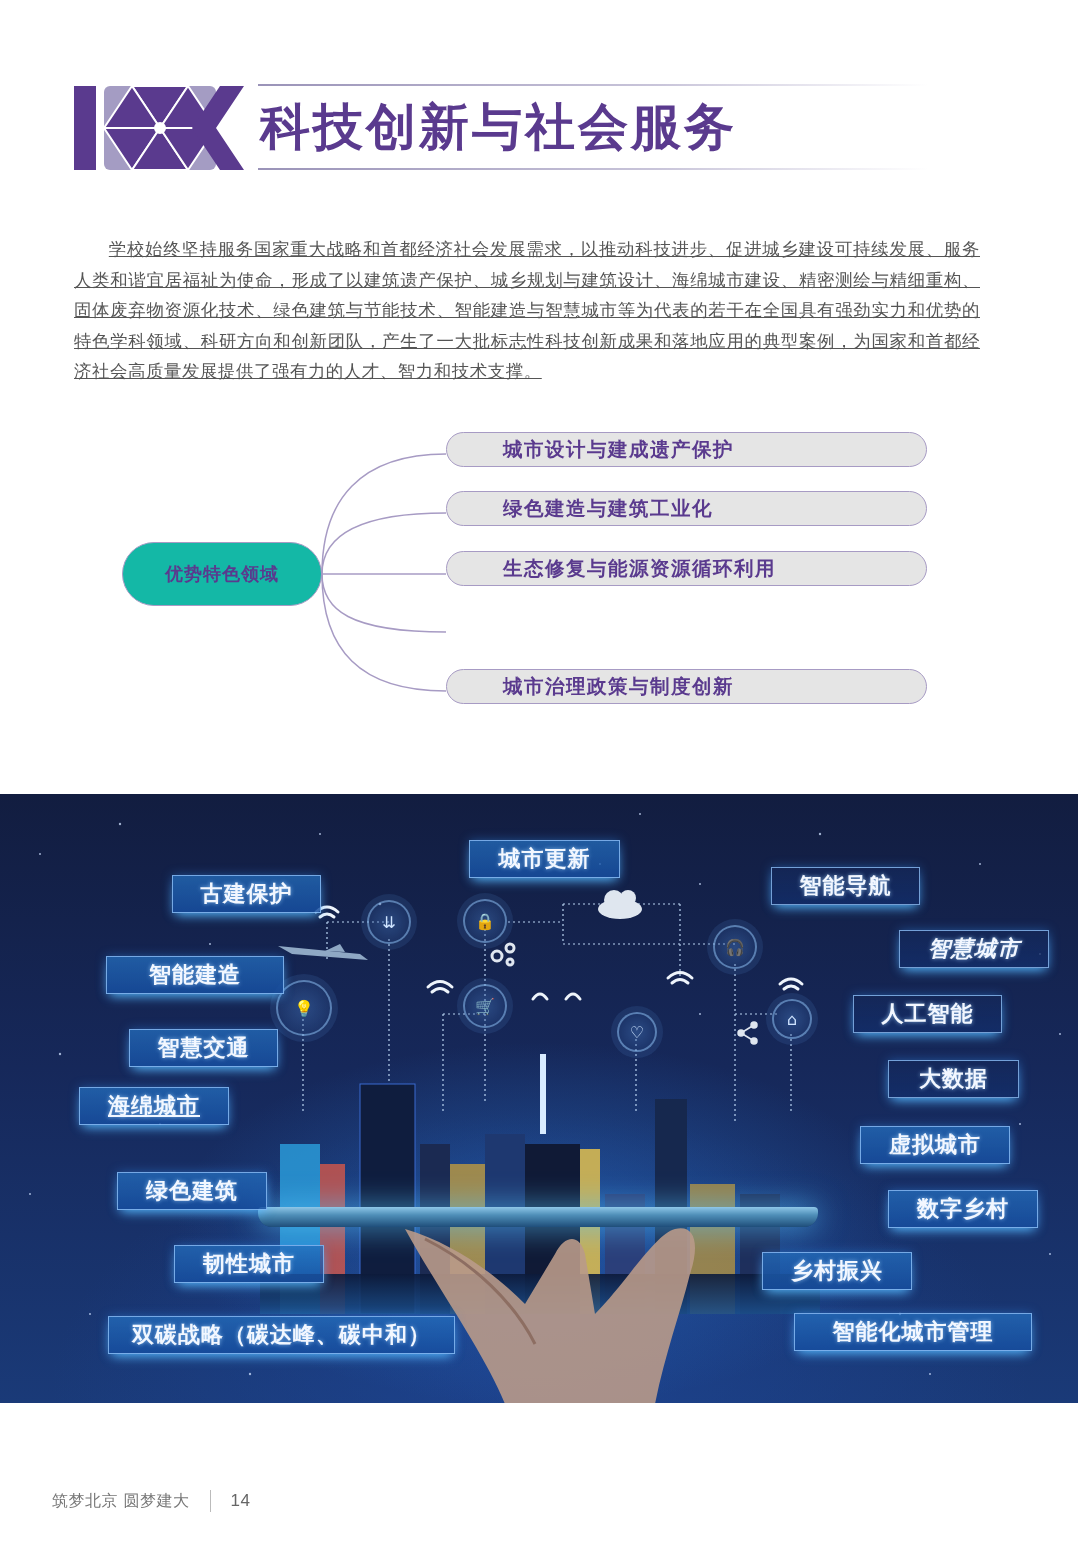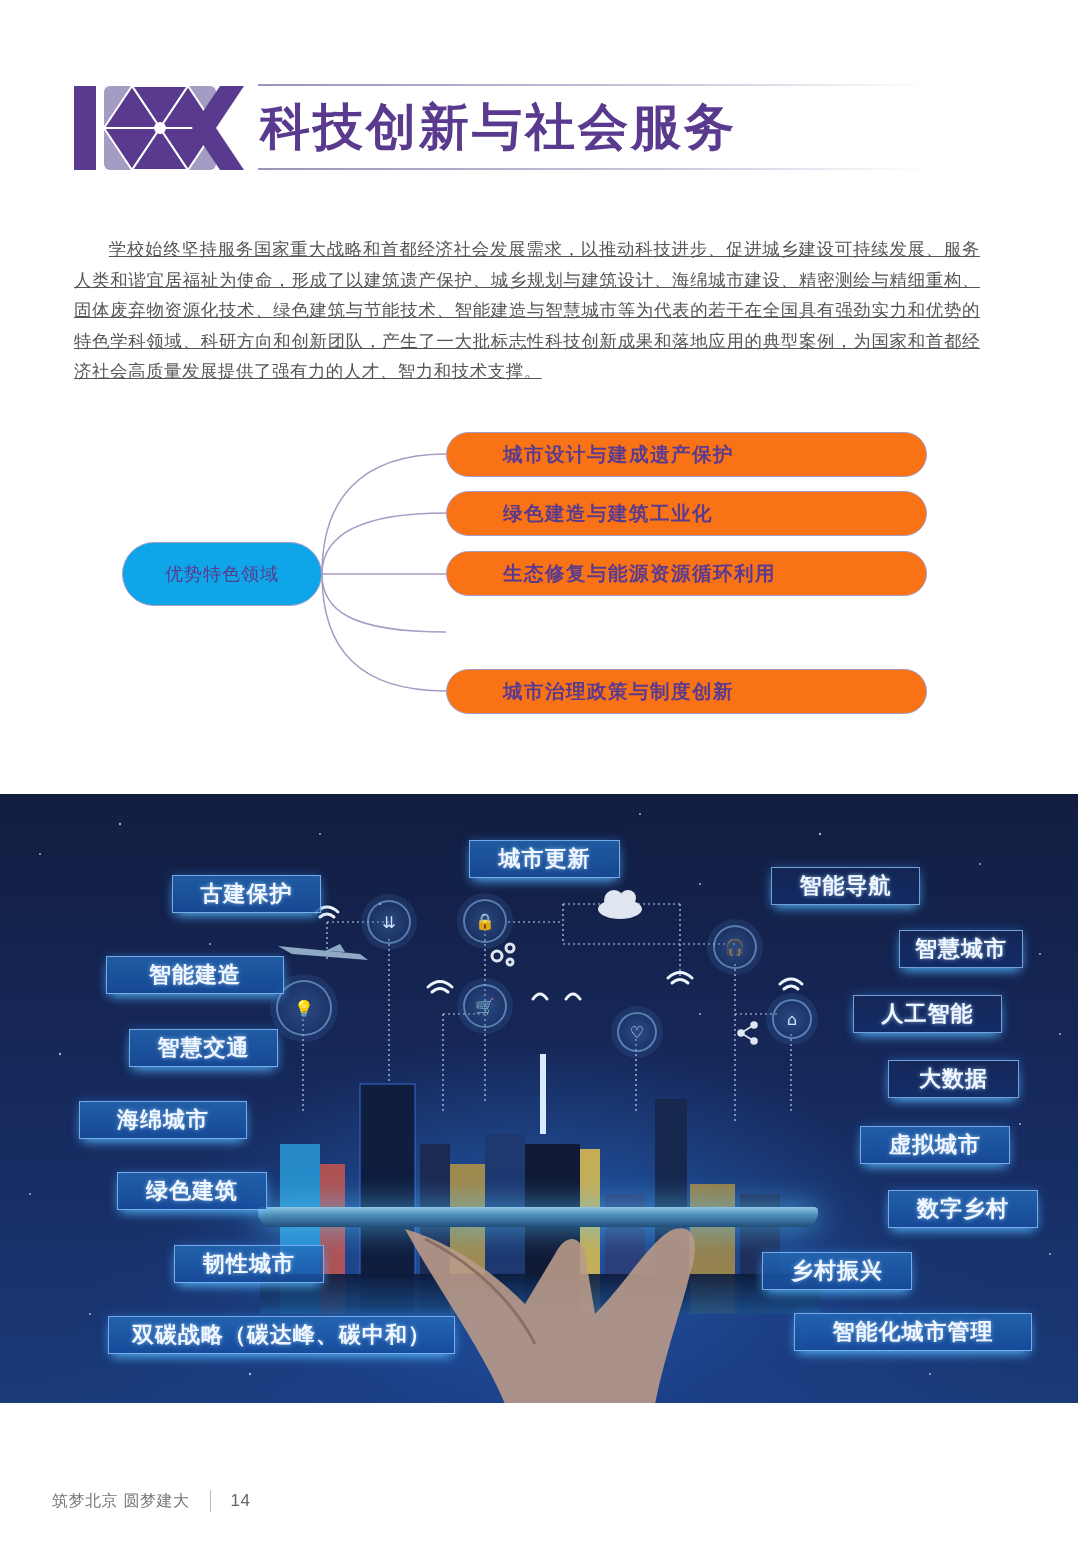--- a/index.html
+++ b/index.html
@@ -17,25 +17,25 @@
     color: #5a3a8e; letter-spacing: 3px; line-height: 66px; font-family: "DejaVu Sans", sans-serif; }
 
   
   .intro { position: absolute; left: 74px; top: 234px; width: 906px; font-size: 17.4px;
     line-height: 30.6px; color: #555; text-indent: 2em; text-align: justify; letter-spacing: 0.6px; text-decoration: underline; }
 
   
   .mindmap { position: absolute; left: 0; top: 420px; width: 1078px; height: 310px; }
   .mindmap svg.links { position: absolute; left: 0; top: 0; }
   .root-node { position: absolute; left: 122px; top: 122px; width: 200px; height: 64px;
-    border: 1.5px solid #a79bc4; border-radius: 32px; background: #0ea5e9;
+    border: 1.5px solid #a79bc4; border-radius: 32px; background: #14b8a6;
     display: flex; align-items: center; justify-content: center;
-    font-size: 18px; font-weight: normal; color: #5a3a8e; letter-spacing: 1px; }
-  .branch { position: absolute; left: 446px; width: 481px; height: 45px;
-    border: 1.5px solid #a79bc4; border-radius: 23px; background: #f97316;
+    font-size: 18px; font-weight: bold; color: #5a3a8e; letter-spacing: 1px; }
+  .branch { position: absolute; left: 446px; width: 481px; height: 35px;
+    border: 1.5px solid #a79bc4; border-radius: 23px; background: #e5e5e5;
     padding-left: 56px; display: flex; align-items: center;
     font-size: 19.5px; font-weight: bold; color: #5a3a8e; letter-spacing: 1.5px; }
 
   
   .banner { position: absolute; left: 0; top: 794px; width: 1078px; height: 609px; overflow: hidden;
     background:
       radial-gradient(ellipse 520px 260px at 540px 430px, rgba(40,110,200,0.55), rgba(0,0,0,0) 70%),
       radial-gradient(ellipse 700px 400px at 540px 600px, rgba(30,70,150,0.7), rgba(0,0,0,0) 70%),
       linear-gradient(180deg, #121d40 0%, #16285a 45%, #1a3a78 100%); }
   .banner .stars { position: absolute; inset: 0; }
@@ -232,29 +232,29 @@
   </svg>
   <div class="tablet"></div>
   <svg class="hand" viewBox="0 0 340 180">
     <path d="M10,5 C60,20 100,50 130,80 L160,30 C170,10 185,10 190,30 L200,90 C230,60 260,10 280,5 C300,0 305,20 295,50 C285,90 270,130 260,180 L110,180 C90,130 40,60 10,5 Z" fill="#b99a8a" opacity="0.9"></path>
     <path d="M30,15 C80,40 120,80 140,120" stroke="#8d6e62" stroke-width="3" fill="none"></path>
   </svg>
 
   <div class="tag" style="left:148px;top:81px;width:149px;">古建保护</div>
   <div class="tag" style="left:82px;top:162px;width:178px;">智能建造</div>
   <div class="tag" style="left:105px;top:235px;width:149px;">智慧交通</div>
-  <div class="tag" style="left:55px;top:307px;width:168px;">海绵城市</div>
+  <div class="tag" style="left:55px;top:293px;width:150px;text-decoration:underline;">海绵城市</div>
   <div class="tag" style="left:93px;top:378px;width:150px;">绿色建筑</div>
   <div class="tag" style="left:150px;top:451px;width:150px;">韧性城市</div>
   <div class="tag" style="left:84px;top:522px;width:347px;">双碳战略（碳达峰、碳中和）</div>
 
   <div class="tag" style="left:445px;top:46px;width:151px;">城市更新</div>
 
   <div class="tag dark" style="left:747px;top:73px;width:149px;">智能导航</div>
-  <div class="tag dark" style="left:875px;top:136px;width:124px;">智慧城市</div>
+  <div class="tag dark" style="left:875px;top:136px;width:150px;font-style:italic;">智慧城市</div>
   <div class="tag dark" style="left:829px;top:201px;width:149px;">人工智能</div>
   <div class="tag dark" style="left:864px;top:266px;width:131px;">大数据</div>
   <div class="tag" style="left:836px;top:332px;width:150px;">虚拟城市</div>
   <div class="tag" style="left:864px;top:396px;width:150px;">数字乡村</div>
   <div class="tag" style="left:738px;top:458px;width:150px;">乡村振兴</div>
   <div class="tag" style="left:770px;top:519px;width:238px;">智能化城市管理</div>
 </div>
 
 <div class="footer">
   <span>筑梦北京 圆梦建大</span>

